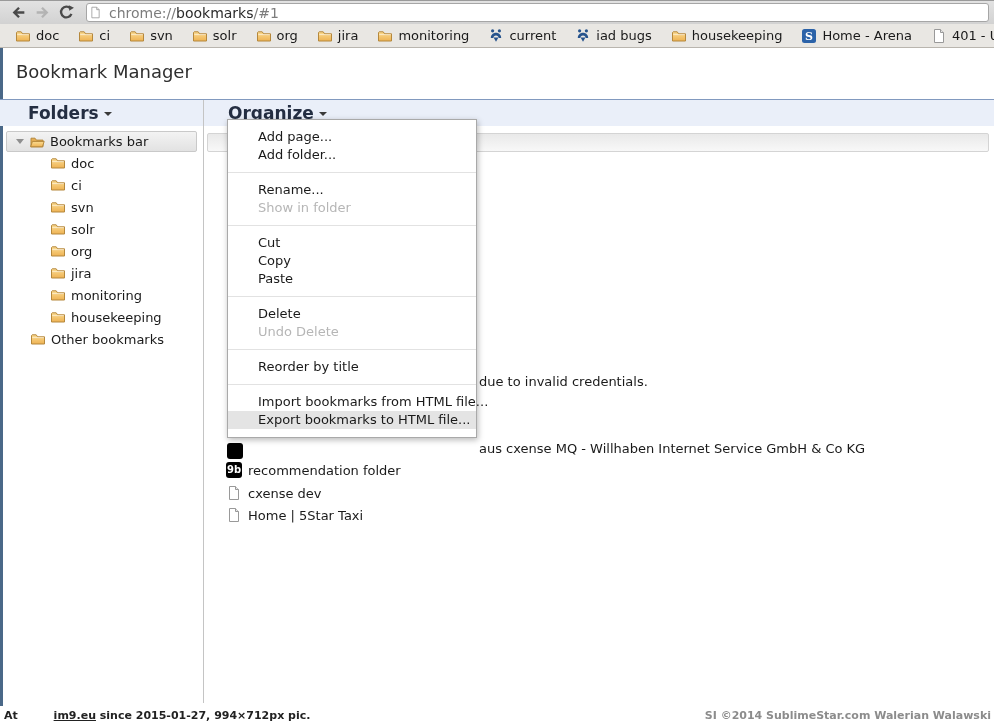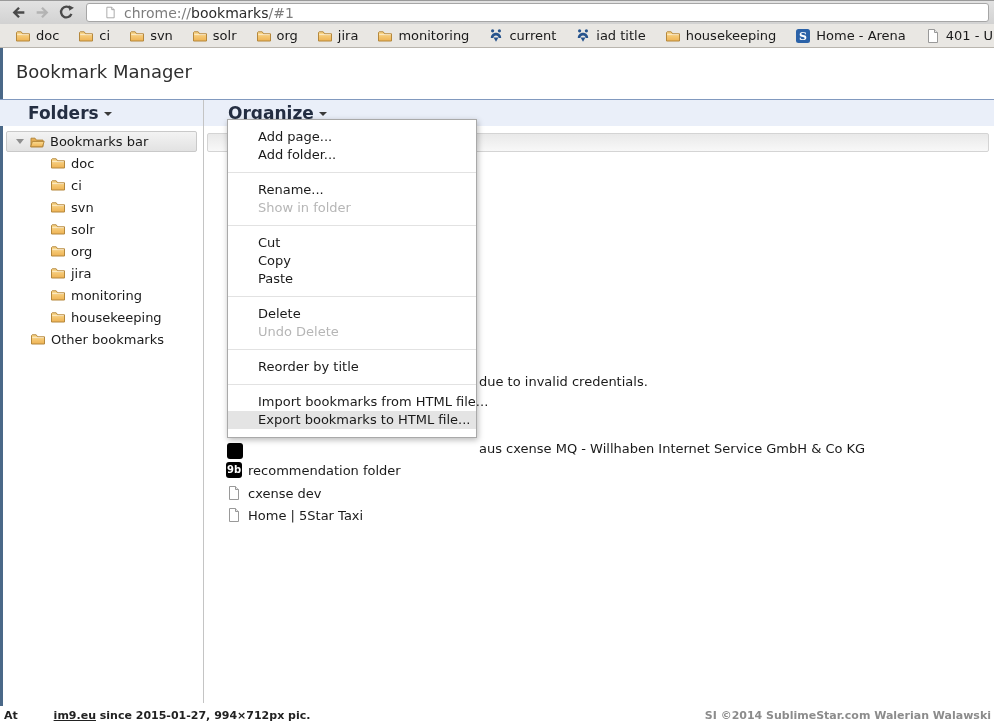--- a/index.html
+++ b/index.html
@@ -9,21 +9,21 @@
   
   .navbar{position:absolute;left:0;top:0;width:994px;height:24px;
           background:linear-gradient(#e2e2e2,#d2d2d2);border-top:1px solid #9a9a9a;
           box-sizing:border-box;display:flex;align-items:center;}
   .navbtn{width:24px;height:20px;display:flex;align-items:center;justify-content:center;flex:0 0 auto;}
   .navbtn svg{width:17px;height:17px;}
   .nav-back{color:#4a4a4a;margin-left:6px;}
   .nav-fwd{color:#b3b3b3;}
   .nav-reload{color:#4a4a4a;}
   .urlbar{flex:1;height:19px;margin:0 5px 0 8px;background:#fff;border:1px solid #a6a6a6;
-          border-radius:3px;display:flex;align-items:center;padding:0 17px;box-sizing:border-box;}
+          border-radius:3px;display:flex;align-items:center;padding:0 2px;box-sizing:border-box;}
   .urlbar svg{width:13px;height:13px;margin-right:7px;flex:0 0 auto;}
   .url{font-size:14px;white-space:nowrap;}
   .url .dim{color:#7d7d7d;}
   .url .host{color:#2b2b2b;}
 
   .bkbar{position:absolute;left:0;top:24px;width:994px;height:24px;background:#e9e7e3;
          border-bottom:1px solid #b9b5ae;box-sizing:border-box;display:flex;align-items:center;
          padding-left:10px;}
   .bitem{display:flex;align-items:center;height:20px;padding:0 5px;margin-right:9px;
          font-size:13px;color:#1a1a1a;white-space:nowrap;}
@@ -206,21 +206,21 @@
     <div class="bitem">
       <svg>
           <use href="#i-jira"></use>
         </svg>
       <span>current</span>
       </div>
     <div class="bitem">
       <svg>
           <use href="#i-jira"></use>
         </svg>
-      <span>iad title</span>
+      <span>iad bugs</span>
       </div>
     <div class="bitem">
       <svg>
           <use href="#i-folder"></use>
         </svg>
       <span>housekeeping</span>
       </div>
     <div class="bitem">
       <svg>
           <use href="#i-arena"></use>

